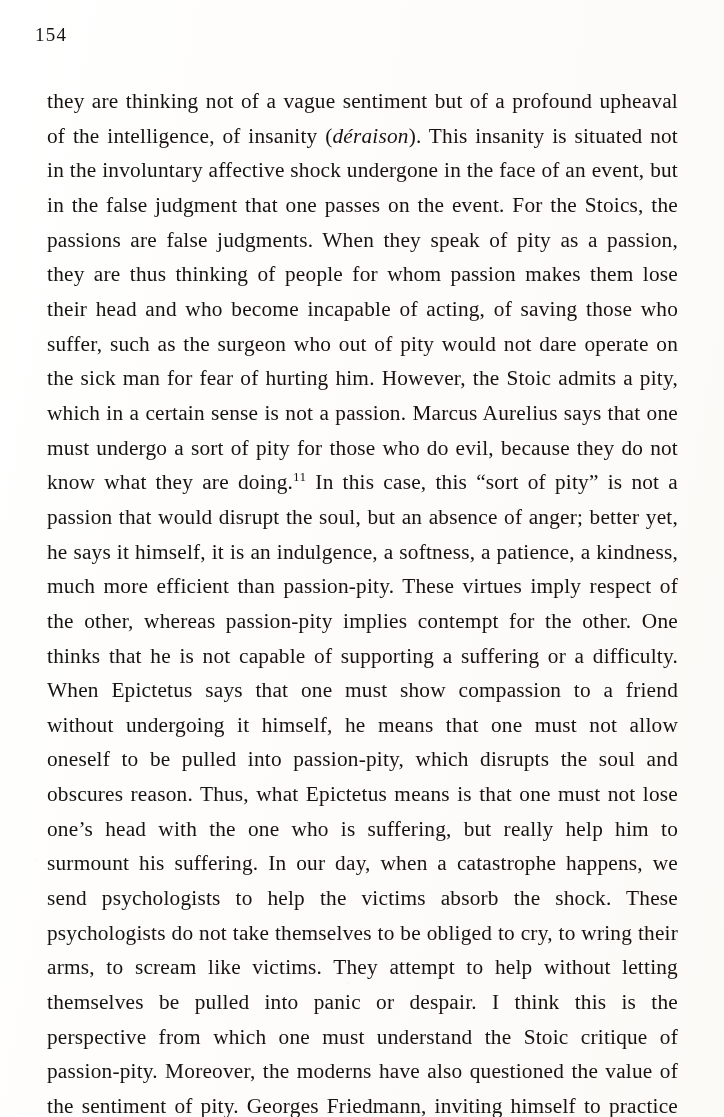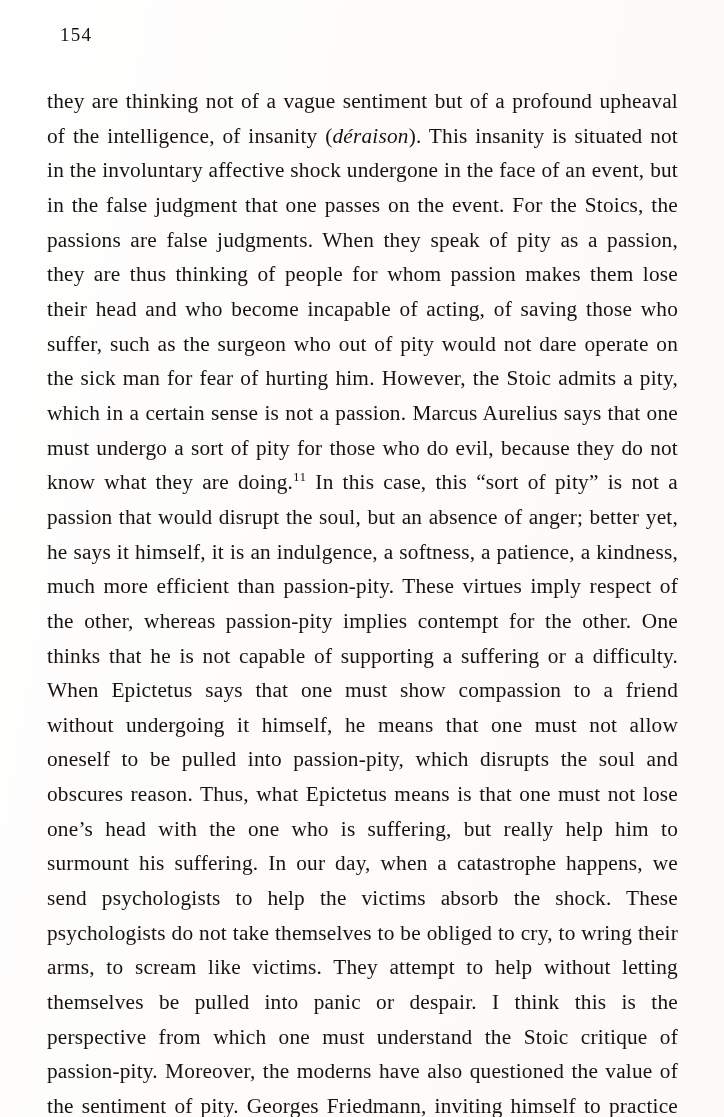--- a/index.html
+++ b/index.html
@@ -59,21 +59,20 @@
   }
   .folio {
     font-family: "Liberation Serif", "DejaVu Serif", serif;
     font-size: 19px;
     letter-spacing: 1.2px;
     font-variant-numeric: oldstyle-nums;
     font-feature-settings: "onum" 1;
     color: #17130f;
     width: 62px;
     display: inline-block;
-    margin-left: 25px;
   }
   .running-title {
     font-style: italic;
     font-size: 21.5px;
     letter-spacing: 0.2px;
     color: #17130f;
   }
 
   
   .textblock {

